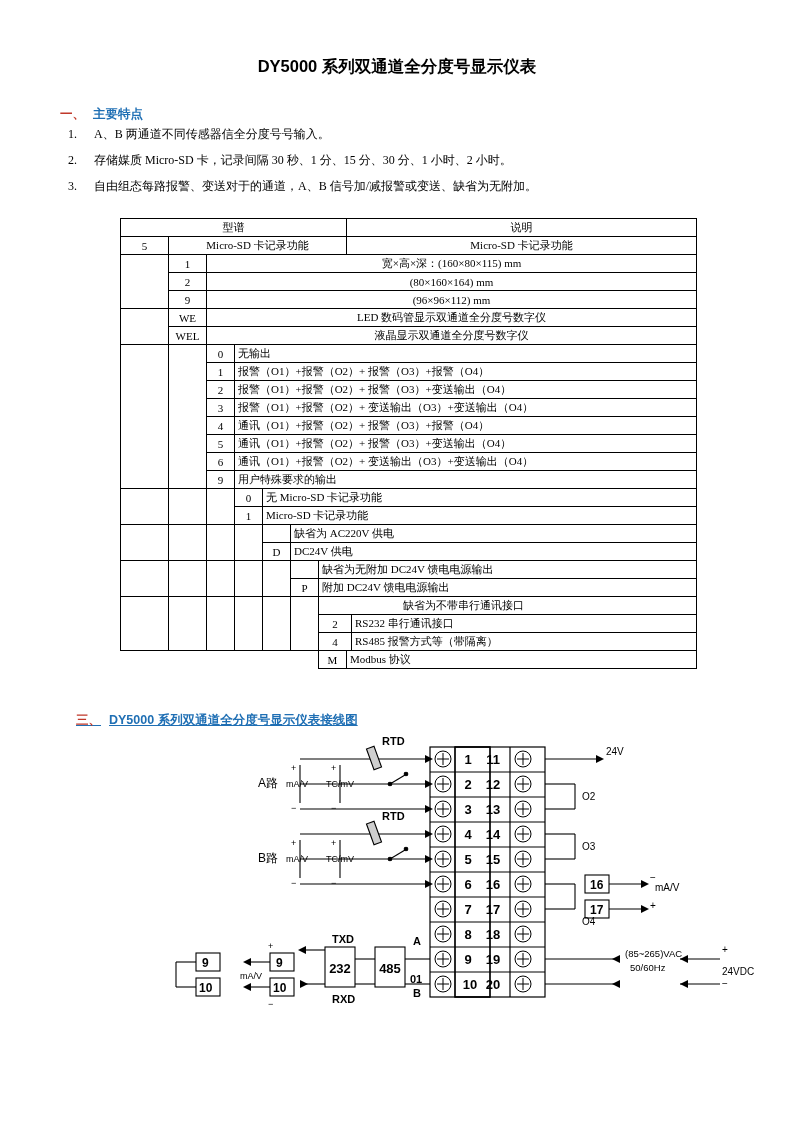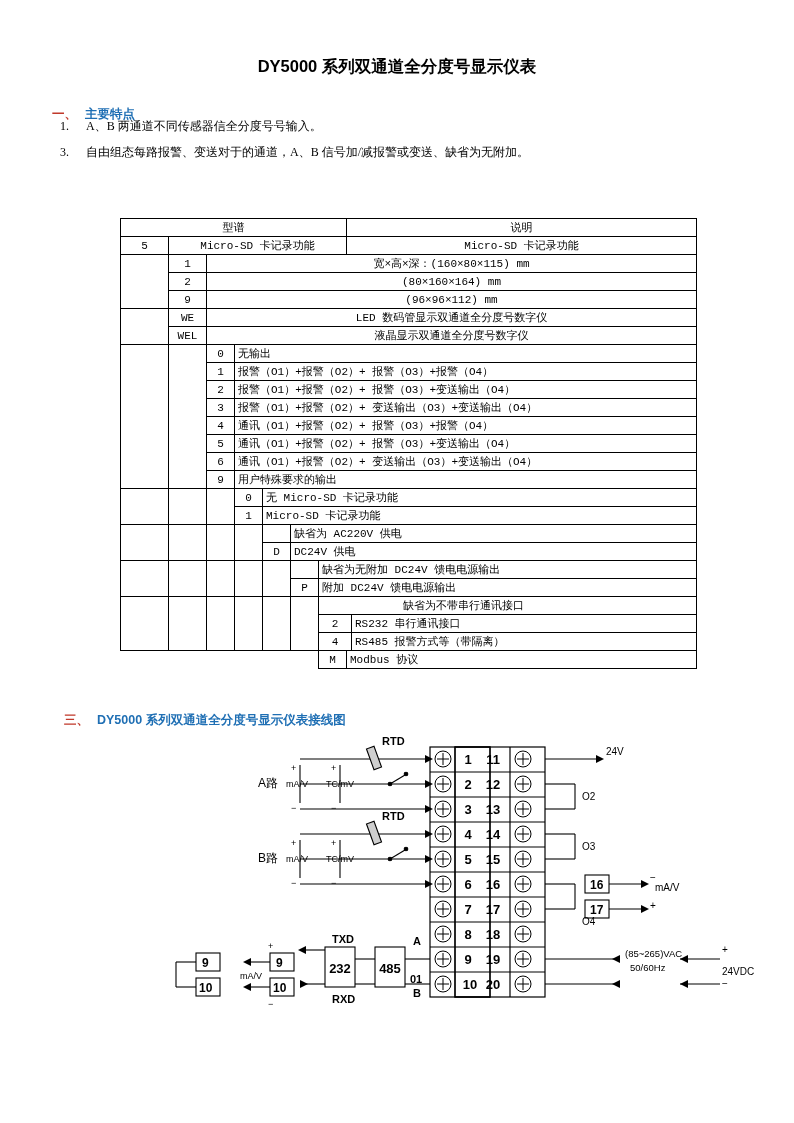--- a/index.html
+++ b/index.html
@@ -28,38 +28,37 @@
     font-weight:bold;
     font-size:12.5px;
     color:#1f6fb4;
     white-space:nowrap;
   }
   .sec-head .num { color:#c0392b; margin-right:8px; }
 
   ol.features {
     position:absolute;
     top:118px; left:60px;
-    margin:0; padding:0;
+    margin:8px; padding:0;
     list-style:none;
     font-size:12px;
   }
   ol.features li {
     margin-bottom:9px;
     white-space:nowrap;
   }
   ol.features li .idx { display:inline-block; width:26px; }
 
   
   .tbl-wrap { position:absolute; top:218px; left:120px; width:576px; }
   table.model {
     border-collapse:collapse;
     width:576px;
     font-size:11px;
     table-layout:fixed;
-    font-family:Liberation Mono, monospace;
   }
   table.model td {
     border:1px solid #000;
     height:17px;
     padding:0 3px;
     vertical-align:middle;
   }
   .c { text-align:center; }
   .l { text-align:left; padding-left:6px; }
 
@@ -73,26 +72,27 @@
   
   .wiring { position:absolute; left:0; top:735px; width:794px; height:290px; }
 </style>
 </head>
 <body>
 
 <div class="page">
 
   <h1 class="doc-title">DY5000 系列双通道全分度号显示仪表</h1>
 
-  <div class="sec-head" style="top:106px; left:52px;">
+  <div class="sec-head" style="top:106px; left:60px;">
     <span class="num">一、</span><span>主要特点</span>
   </div>
 
   <ol class="features">
     <li><span class="idx">1.</span><span>A、B 两通道不同传感器信全分度号号输入。</span></li>
+    <li><span class="idx">2.</span><span>存储媒质 Micro-SD 卡，记录间隔 30 秒、1 分、15 分、30 分、1 小时、2 小时。</span></li>
     <li><span class="idx">3.</span><span>自由组态每路报警、变送对于的通道，A、B 信号加/减报警或变送、缺省为无附加。</span></li>
   </ol>
 
 
   <div class="tbl-wrap">
     <table class="model">
       <colgroup>
         <col style="width:48px">
         <col style="width:38px">
         <col style="width:28px">
@@ -250,21 +250,21 @@
         <tr>
           <td colspan="6" style="border:none"></td>
           <td class="c" style="border-left:1px solid #000">M</td>
           <td class="l">Modbus 协议</td>
         </tr>
       </tbody>
     </table>
   </div>
 
 
-  <div class="sec-head" style="top:712px; left:64px;">
+  <div class="sec-head" style="top:712px; left:76px;text-decoration:underline;">
     <span class="num">三、</span><span>DY5000 系列双通道全分度号显示仪表接线图</span>
   </div>
 
   <div class="wiring">
     <svg width="794" height="290" viewBox="0 0 794 290">
       <g stroke="#000" fill="none" stroke-width="1.2">
 
         <rect x="430" y="12" width="60" height="250"></rect>
         <rect x="455" y="12" width="35" height="250"></rect>
         <rect x="455" y="12" width="90" height="250"></rect>

